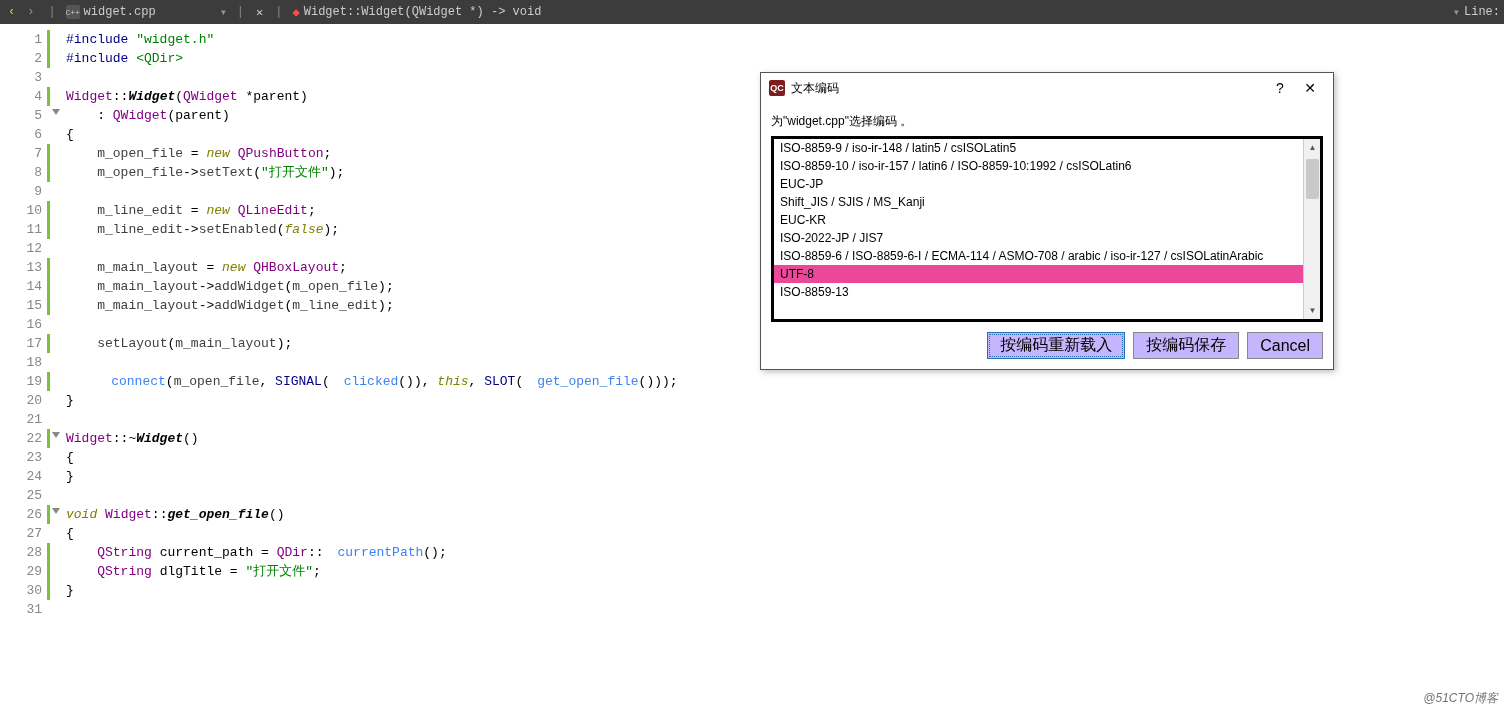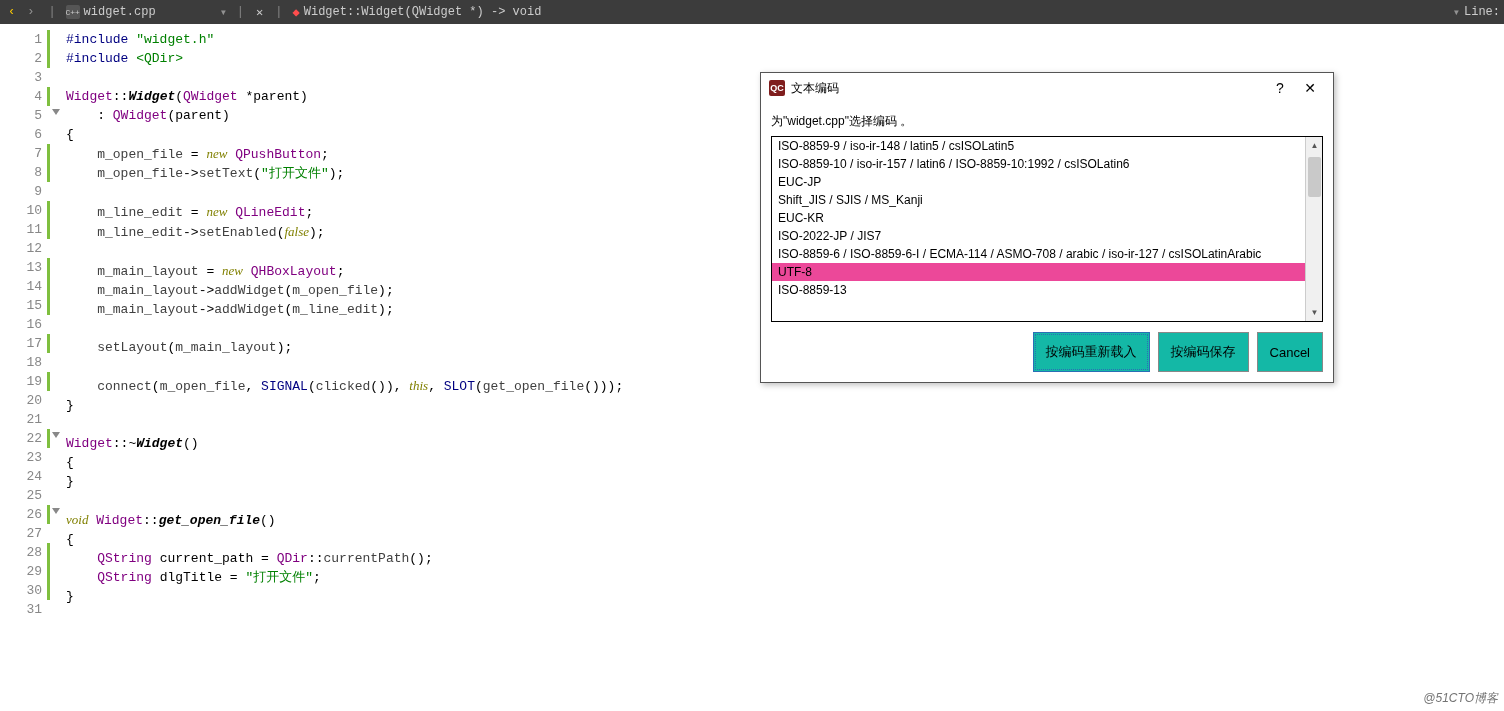--- a/index.html
+++ b/index.html
@@ -17,45 +17,45 @@
   .topbar .red-dot { color: #ff4d4d; padding: 0 4px; }
   .topbar .spacer { flex: 1; }
   .topbar .line-info { padding-right: 4px; }
   
   .editor { display: flex; height: calc(711px - 24px); }
   .gutter { width: 50px; text-align: right; color: #888; padding-top: 6px; background: #fff; }
   .gutter .ln { height: 19px; line-height: 19px; padding-right: 8px; position: relative; }
   .gutter .ln.mod::after { content: ""; position: absolute; right: 0; top: 0; width: 3px; height: 100%; background: #7fbf3f; }
   .gutter .fold { position: absolute; right: -10px; top: 3px; width: 0; height: 0; border-left: 4px solid transparent; border-right: 4px solid transparent; border-top: 6px solid #888; }
   .code { flex: 1; padding: 6px 0 0 16px; white-space: pre; line-height: 19px; color: #000; }
-  .k  { color: #808000; font-style: italic; font-family: Liberation Serif, serif; }      
+  .k  { color: #808000; font-style: italic; }      
   .t  { color: #800080; }                            
   .fn { color: #000; font-weight: bold; font-style: italic; } 
   .m  { color: #404040; }                            
   .s  { color: #008000; }                            
   .mac{ color: #000080; }                            
-  .c0 { color: #404040; }
+  .c0 { color: #3b82f6; margin-left: 14px; }
   
   .dialog { position: absolute; left: 760px; top: 72px; width: 574px; background: #fff; border: 1px solid #555; box-shadow: 2px 2px 6px rgba(0,0,0,.25); font-family: Tahoma, Arial, sans-serif; font-size: 12px; }
   .dlg-title { display: flex; align-items: center; height: 30px; padding: 0 8px; }
   .dlg-title .qc { width: 16px; height: 16px; background: #7f1d1d; color: #fff; font-size: 9px; font-weight: bold; display: inline-flex; align-items: center; justify-content: center; border-radius: 2px; margin-right: 6px; }
   .dlg-title .ttl { flex: 1; }
   .dlg-title .help, .dlg-title .close { width: 30px; text-align: center; font-size: 14px; }
   .dlg-body { padding: 6px 10px 10px 10px; }
   .dlg-msg { padding: 4px 0 6px 0; }
-  .enc-list { border: 1px solid #000000; height: 186px; overflow: hidden; position: relative; display: flex; }
+  .enc-list { border: 3px solid #000000; height: 186px; overflow: hidden; position: relative; display: flex; }
   .enc-items { flex: 1; }
   .enc-item { padding: 2px 6px; white-space: nowrap; }
   .enc-item.sel { background: #ec4899; }
   .enc-scroll { width: 17px; background: #f0f0f0; border-left: 1px solid #ccc; position: relative; }
   .enc-scroll .arrow { position: absolute; left: 0; width: 17px; height: 17px; display: flex; align-items: center; justify-content: center; font-size: 8px; color: #555; background: #f0f0f0; }
   .enc-scroll .arrow.up { top: 0; } .enc-scroll .arrow.down { bottom: 0; }
   .enc-scroll .thumb { position: absolute; left: 2px; top: 20px; width: 13px; height: 40px; background: #c9c9c9; border-radius: 2px; }
   .dlg-buttons { display: flex; justify-content: flex-end; gap: 8px; padding-top: 10px; }
-  .dlg-buttons button { font-family: Tahoma, Arial, sans-serif; font-size: 13px; padding: 10px 12px; background: #14b8a6; border: 1px solid #888; }
+  .dlg-buttons button { font-family: Tahoma, Arial, sans-serif; font-size: 16px; padding: 2px 12px; background: #c4b5fd; border: 1px solid #888; }
   .dlg-buttons button.primary { border: 1px solid #2a6fb5; outline: 1px dotted #2a6fb5; outline-offset: -3px; }
   .watermark { position: absolute; right: 6px; bottom: 4px; color: #737373; font-family: Arial, sans-serif; font-size: 12px; font-style: italic; }
 </style>
 </head>
 <body>
 
 <div class="topbar">
   <div class="nav">
     <span class="nav-arrow active">‹</span>
     <span class="nav-arrow">›</span>

